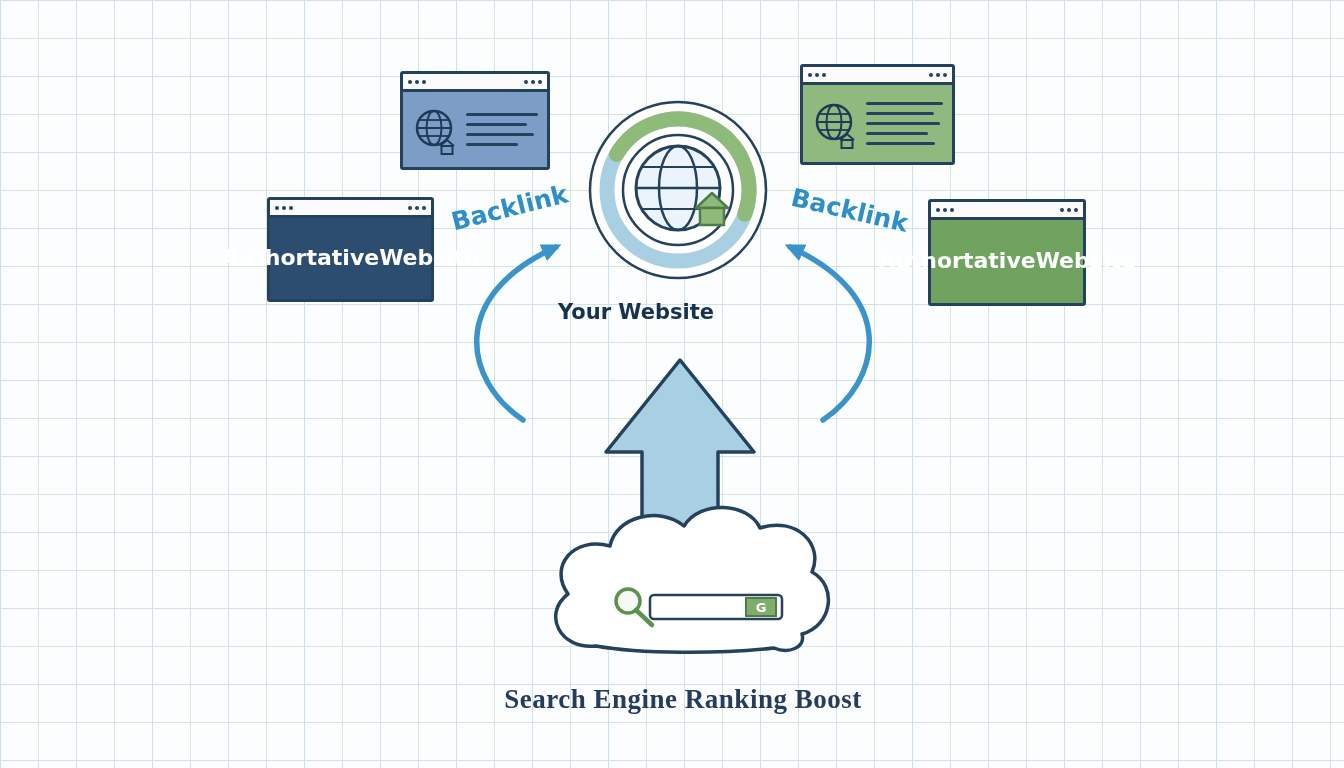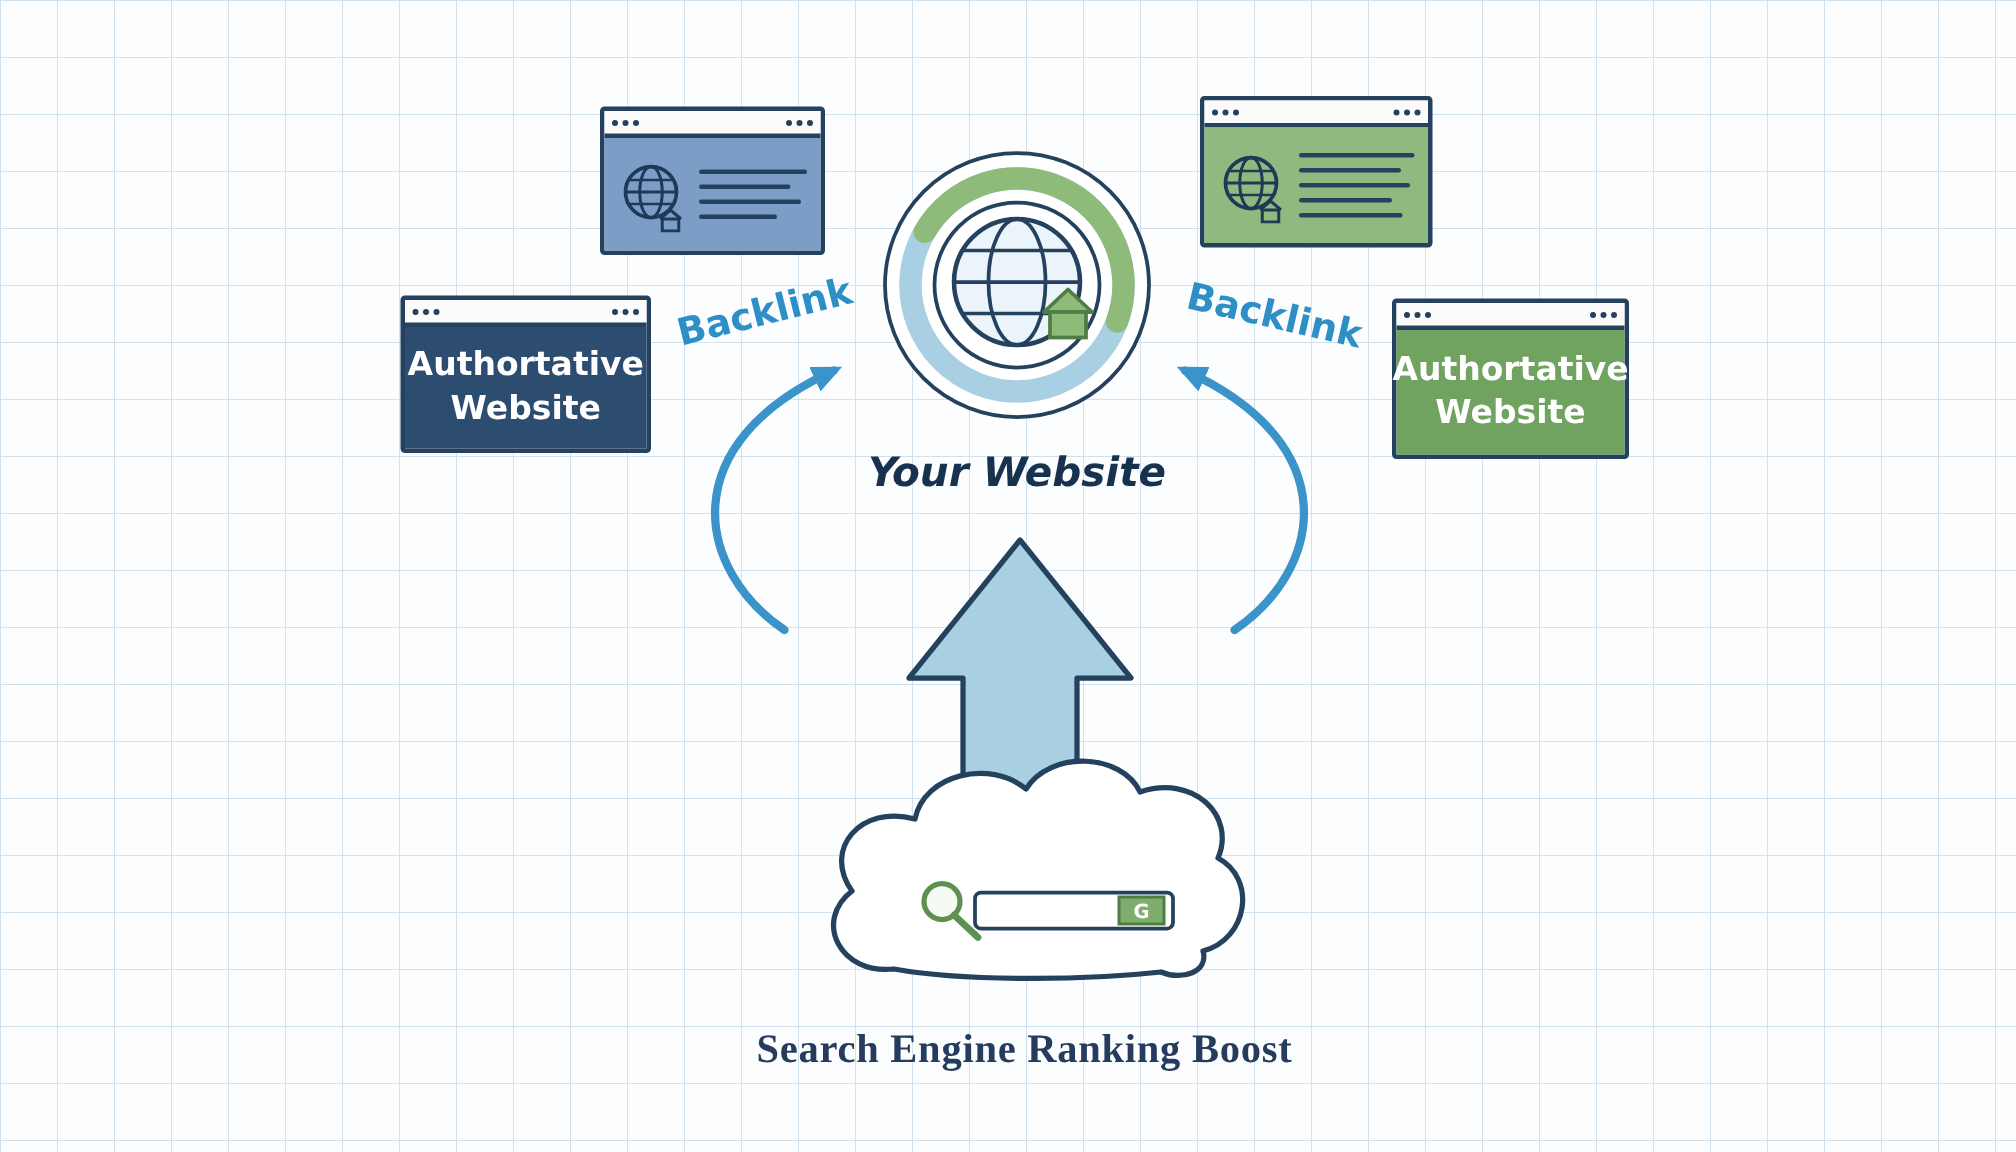--- a/index.html
+++ b/index.html
@@ -40,36 +40,35 @@
   .dots { display: flex; gap: 3px; }
   .dot { width: 4px; height: 4px; border-radius: 50%; background: #24415e; }
   .card-body {
     display: flex;
     align-items: center;
     justify-content: center;
     height: calc(100% - 18px);
     box-sizing: border-box;
   }
   .card-body.text-body {
-    flex-direction: column;
     color: #ffffff;
     font-weight: bold;
     font-size: 22px;
     line-height: 1.3;
     text-align: center;
   }
   .card-body.icon-body { gap: 10px; padding: 0 9px; }
   .lines { display: flex; flex-direction: column; gap: 7px; flex: 1; }
   .tline { height: 3px; background: #24415e; border-radius: 2px; }
 
   
   .label { position: absolute; font-weight: bold; }
   .your-website {
     left: 558px; top: 300px; width: 240px;
-    text-align: center; font-size: 27px; color: #16324f; font-style: italic;
+    text-align: left; font-size: 21px; color: #16324f;
   }
   .backlink { font-size: 25px; color: #2e8fc7; }
   .backlink.left  { left: 450px; top: 192px; width: 130px; transform: rotate(-14deg); }
   .backlink.right { left: 790px; top: 197px; width: 130px; transform: rotate(13deg); }
   .caption {
     left: 443px; top: 684px; width: 480px;
     text-align: center; font-size: 27px; color: #253c5e; letter-spacing: 0.5px; font-family: Liberation Serif, serif;
   }
 </style>
 </head>

